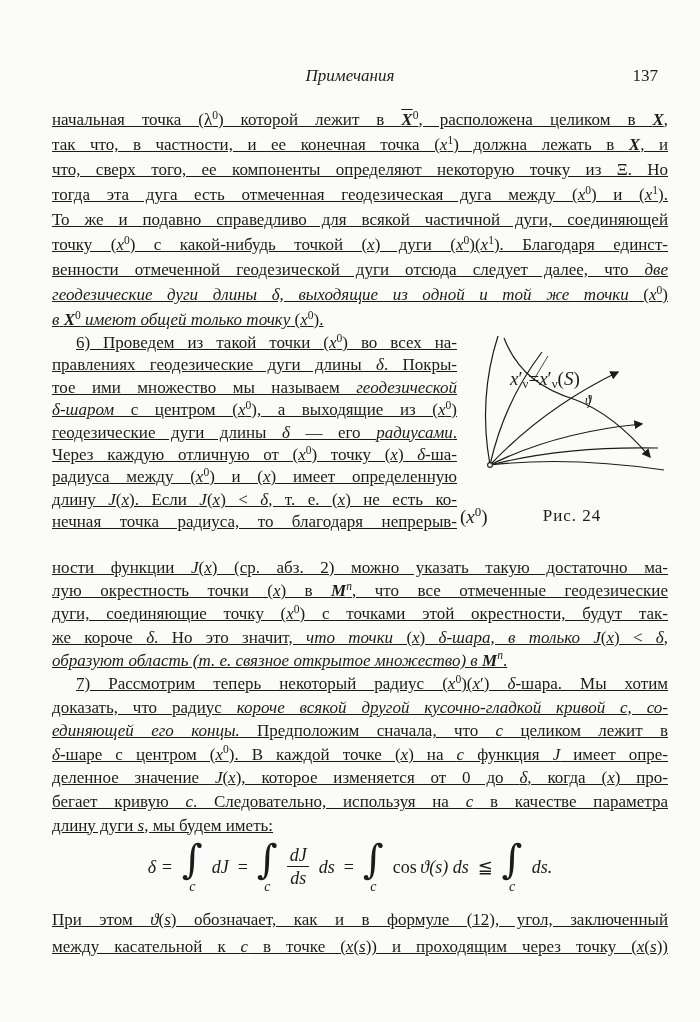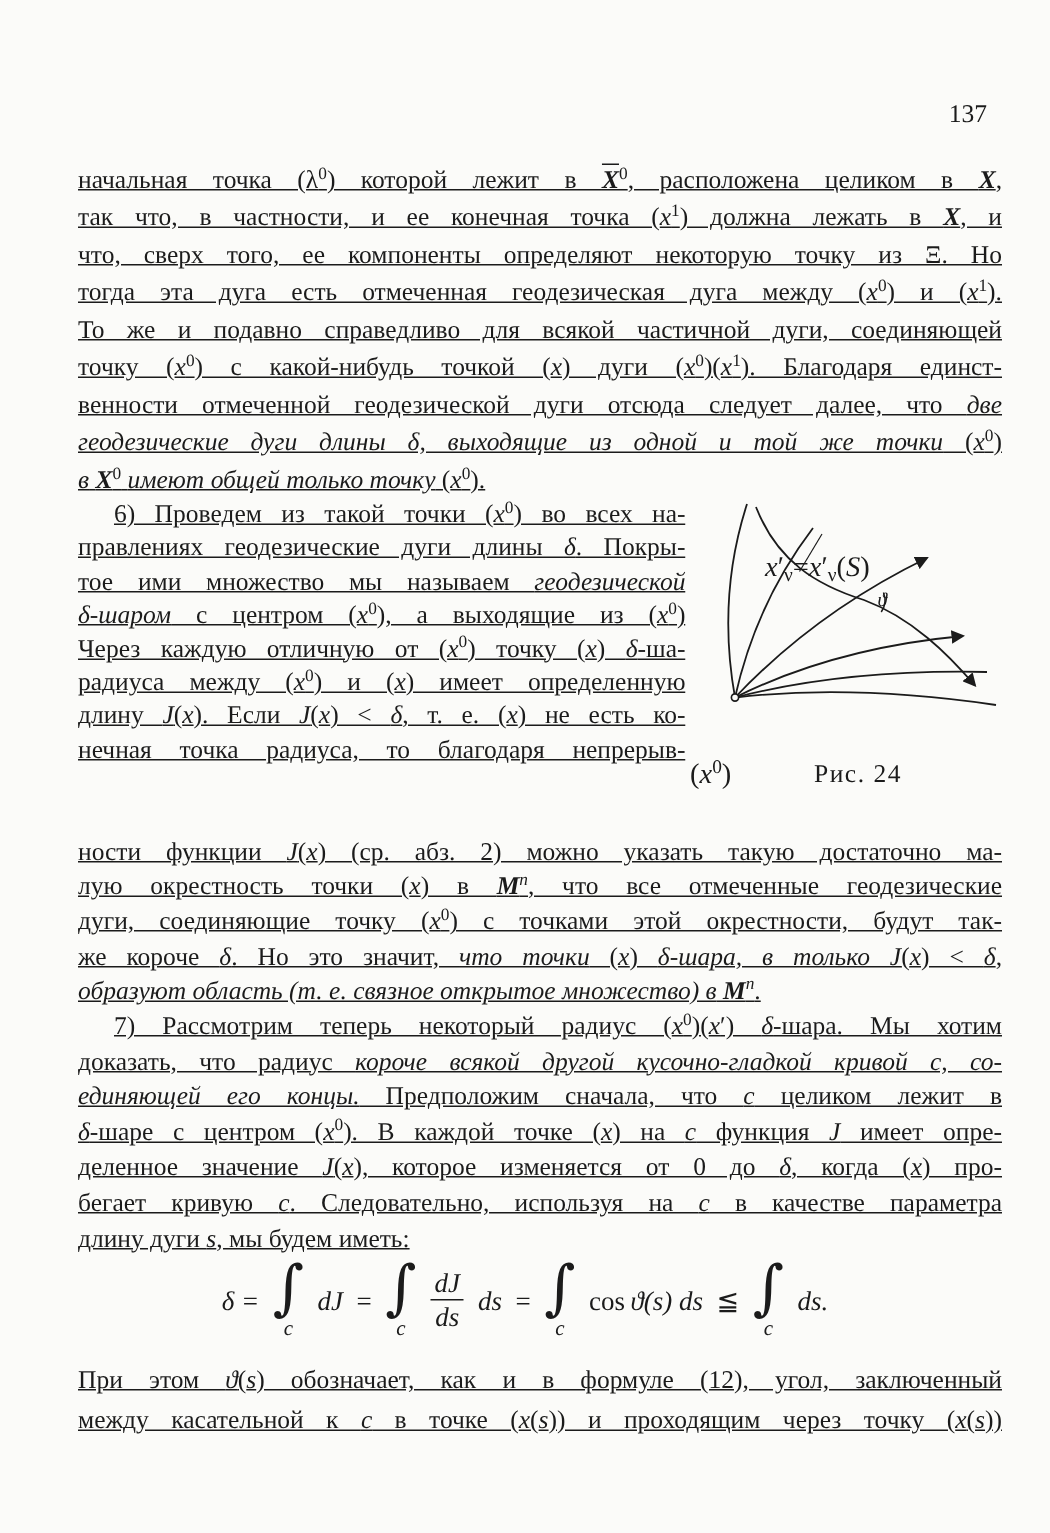--- a/index.html
+++ b/index.html
@@ -44,40 +44,42 @@
   .frac .num{padding:0 3px;}
   .mi{font-style:italic;}
   .mop{font-style:normal;}
 </style>
 </head>
 <body>
 
 <div class="page">
 
   <div class="hdr">
+    <div class="title">Примечания</div>
     <div class="pnum">137</div>
   </div>
 
   <div class="blk" style="top:107px;--lh:25px;">
       <div class="line">начальная точка (λ<sup>0</sup>) которой лежит в <span class="frak ov">X</span><sup>0</sup>, расположена целиком в <span class="frak">X</span>,</div>
       <div class="line">так что, в частности, и ее конечная точка (<i>x</i><sup>1</sup>) должна лежать в <span class="frak">X</span>, и</div>
       <div class="line">что, сверх того, ее компоненты определяют некоторую точку из Ξ. Но</div>
       <div class="line">тогда эта дуга есть отмеченная геодезическая дуга между (<i>x</i><sup>0</sup>) и (<i>x</i><sup>1</sup>).</div>
       <div class="line">То же и подавно справедливо для всякой частичной дуги, соединяющей</div>
       <div class="line">точку (<i>x</i><sup>0</sup>) с какой-нибудь точкой (<i>x</i>) дуги (<i>x</i><sup>0</sup>)(<i>x</i><sup>1</sup>). Благодаря единст-</div>
       <div class="line">венности отмеченной геодезической дуги отсюда следует далее, что <i>две</i></div>
       <div class="line"><i>геодезические дуги длины δ, выходящие из одной и той же точки</i> (<i>x</i><sup>0</sup>)</div>
       <div class="line last"><i>в</i> <span class="frak">X</span><sup>0</sup> <i>имеют общей только точку</i> (<i>x</i><sup>0</sup>).</div>
     </div>
 
   <div class="blk" style="top:332px;--lh:22.4px;width:405px;">
       <div class="line ind">6) Проведем из такой точки (<i>x</i><sup>0</sup>) во всех на-</div>
       <div class="line">правлениях геодезические дуги длины <i>δ</i>. Покры-</div>
       <div class="line">тое ими множество мы называем <i>геодезической</i></div>
       <div class="line"><i>δ-шаром</i> с центром (<i>x</i><sup>0</sup>), а выходящие из (<i>x</i><sup>0</sup>)</div>
+      <div class="line">геодезические дуги длины <i>δ</i> — его <i>радиусами</i>.</div>
       <div class="line">Через каждую отличную от (<i>x</i><sup>0</sup>) точку (<i>x</i>) <i>δ</i>-ша-</div>
       <div class="line">радиуса между (<i>x</i><sup>0</sup>) и (<i>x</i>) имеет определенную</div>
       <div class="line">длину <i>J</i>(<i>x</i>). Если <i>J</i>(<i>x</i>) &lt; <i>δ</i>, т. е. (<i>x</i>) не есть ко-</div>
       <div class="line">нечная точка радиуса, то благодаря непрерыв-</div>
     </div>
 
   <div class="fig">
     <svg width="240" height="178" viewBox="0 0 240 178">
       <defs>
         <marker id="arr" viewBox="0 0 10 10" refX="8.5" refY="5" markerWidth="7.5" markerHeight="7.5" orient="auto-start-reverse">

